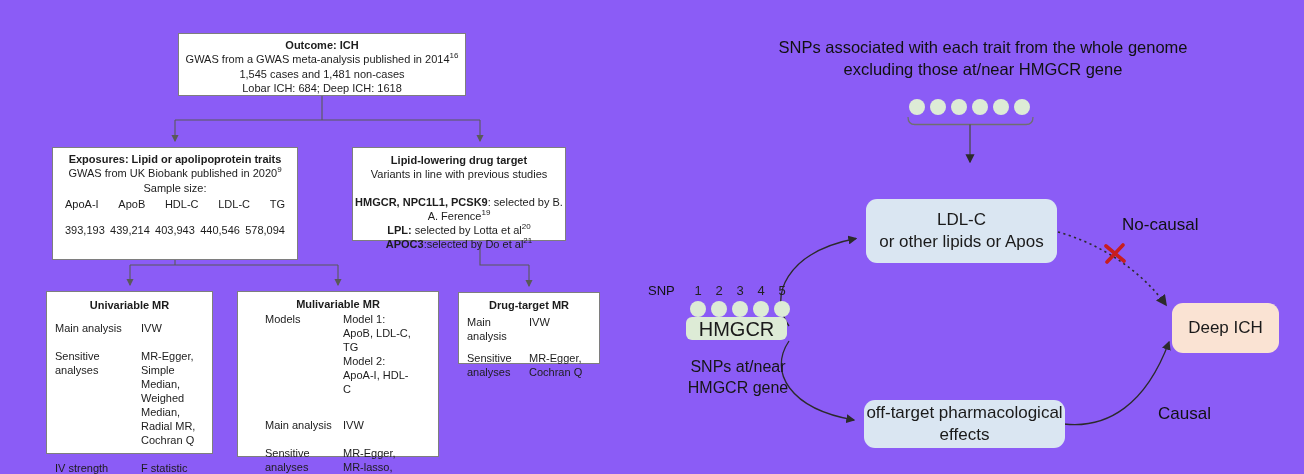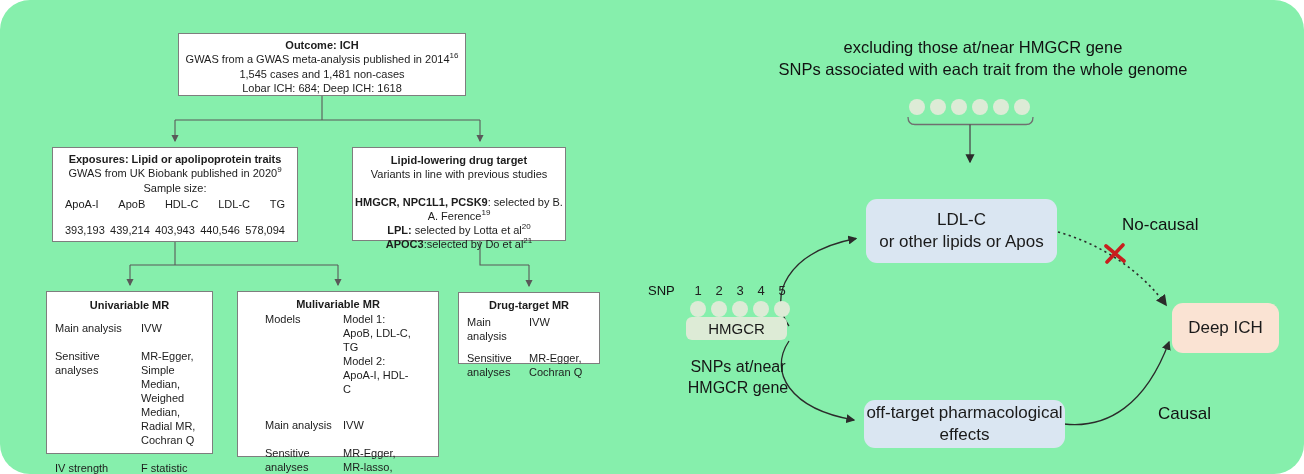--- a/index.html
+++ b/index.html
@@ -1,18 +1,18 @@
 <!DOCTYPE html>
 <html style="--snp-green: #ddebd6; --lipid-blue: #dae6f2; --deep-ich-peach: #fae3d3; --cross-red: #c81e1e; --connector-gray: #595959; --curve-black: #2b2b2b;"><head>
 <meta charset="utf-8">
 <style>
   html,body { margin:0; padding:0; background:#ffffff; }
   .canvas {
-    position:relative; width:1304px; height:474px; background:#86efac;
-    font-family:"Liberation Sans", sans-serif; color:#1c1c1c; overflow:hidden;border-radius:30px;
+    position:relative; width:1304px; height:474px; background:#8b5cf6;
+    font-family:"Liberation Sans", sans-serif; color:#1c1c1c; overflow:hidden;
   }
   
   .fbox {
     position:absolute; box-sizing:border-box; background:#fff;
     border:1px solid #7e7e7e; font-size:11px; line-height:1.3; color:#1c1c1c;
   }
   .fbox .btitle { font-weight:bold; }
   .center { text-align:center; }
   .pre { white-space:pre-line; }
   sup { font-size:8px; line-height:0; }
@@ -82,21 +82,21 @@
     </g>
   </svg>
 
   <div class="fbox center" style="left:178px; top:33px; width:288px; height:63px; padding-top:4px;">
     <div class="btitle">Outcome: ICH</div>
     <div><span>GWAS from a GWAS meta-analysis published in 2014</span><sup>16</sup></div>
     <div>1,545 cases and 1,481 non-cases</div>
     <div>Lobar ICH: 684; Deep ICH: 1618</div>
   </div>
 
-  <div class="fbox" style="left:52px; top:147px; width:246px; height:95px; padding-top:4px;">
+  <div class="fbox" style="left:52px; top:147px; width:246px; height:113px; padding-top:4px;">
     <div class="btitle center">Exposures: Lipid or apolipoprotein traits</div>
     <div class="center"><span>GWAS from UK Biobank published in 2020</span><sup>9</sup></div>
     <div class="center">Sample size:</div>
     <div class="traitrow" style="margin-top:2px;">
       <span>ApoA-I</span>
       <span>ApoB</span>
       <span>HDL-C</span>
       <span>LDL-C</span>
       <span>TG</span>
     </div>
@@ -168,22 +168,22 @@
       <div class="pre">IVW</div>
     </div>
     <div class="kv kv-d">
       <div>Sensitive analyses</div>
       <div class="pre">MR-Egger,
 Cochran Q</div>
     </div>
   </div>
 
   <div class="rtitle" style="left:743px; top:36px; width:480px;">
+    <div>SNPs associated with each trait from the whole genome</div>
     <div>excluding those at/near HMGCR gene</div>
-    <div>SNPs associated with each trait from the whole genome</div>
   </div>
 
   <div class="dotrow" style="left:909px; top:99px;">
     <span class="dot"></span>
     <span class="dot"></span>
     <span class="dot"></span>
     <span class="dot"></span>
     <span class="dot"></span>
     <span class="dot"></span>
   </div>
@@ -202,21 +202,21 @@
     <span>5</span>
   </div>
   <div class="dotrow" style="left:690px; top:301px;">
     <span class="dot"></span>
     <span class="dot"></span>
     <span class="dot"></span>
     <span class="dot"></span>
     <span class="dot"></span>
   </div>
 
-  <div class="rbox green" style="left:686px; top:317px; width:101px; height:23px; border-radius:6px; font-size:15px;">HMGCR</div>
+  <div class="rbox green" style="left:686px; top:317px; width:101px; height:23px; border-radius:6px; font-size:20px;">HMGCR</div>
 
   <div class="small-note pre" style="left:650px; top:357px; width:176px;">SNPs at/near
 HMGCR gene</div>
 
   <div class="rbox blue pre" style="left:864px; top:400px; width:201px; height:48px;">off-target pharmacological
 effects</div>
 
   <div class="rlabel" style="left:1158px; top:404px;">Causal</div>
 
   <div class="rbox peach" style="left:1172px; top:303px; width:107px; height:50px;">Deep ICH</div>

